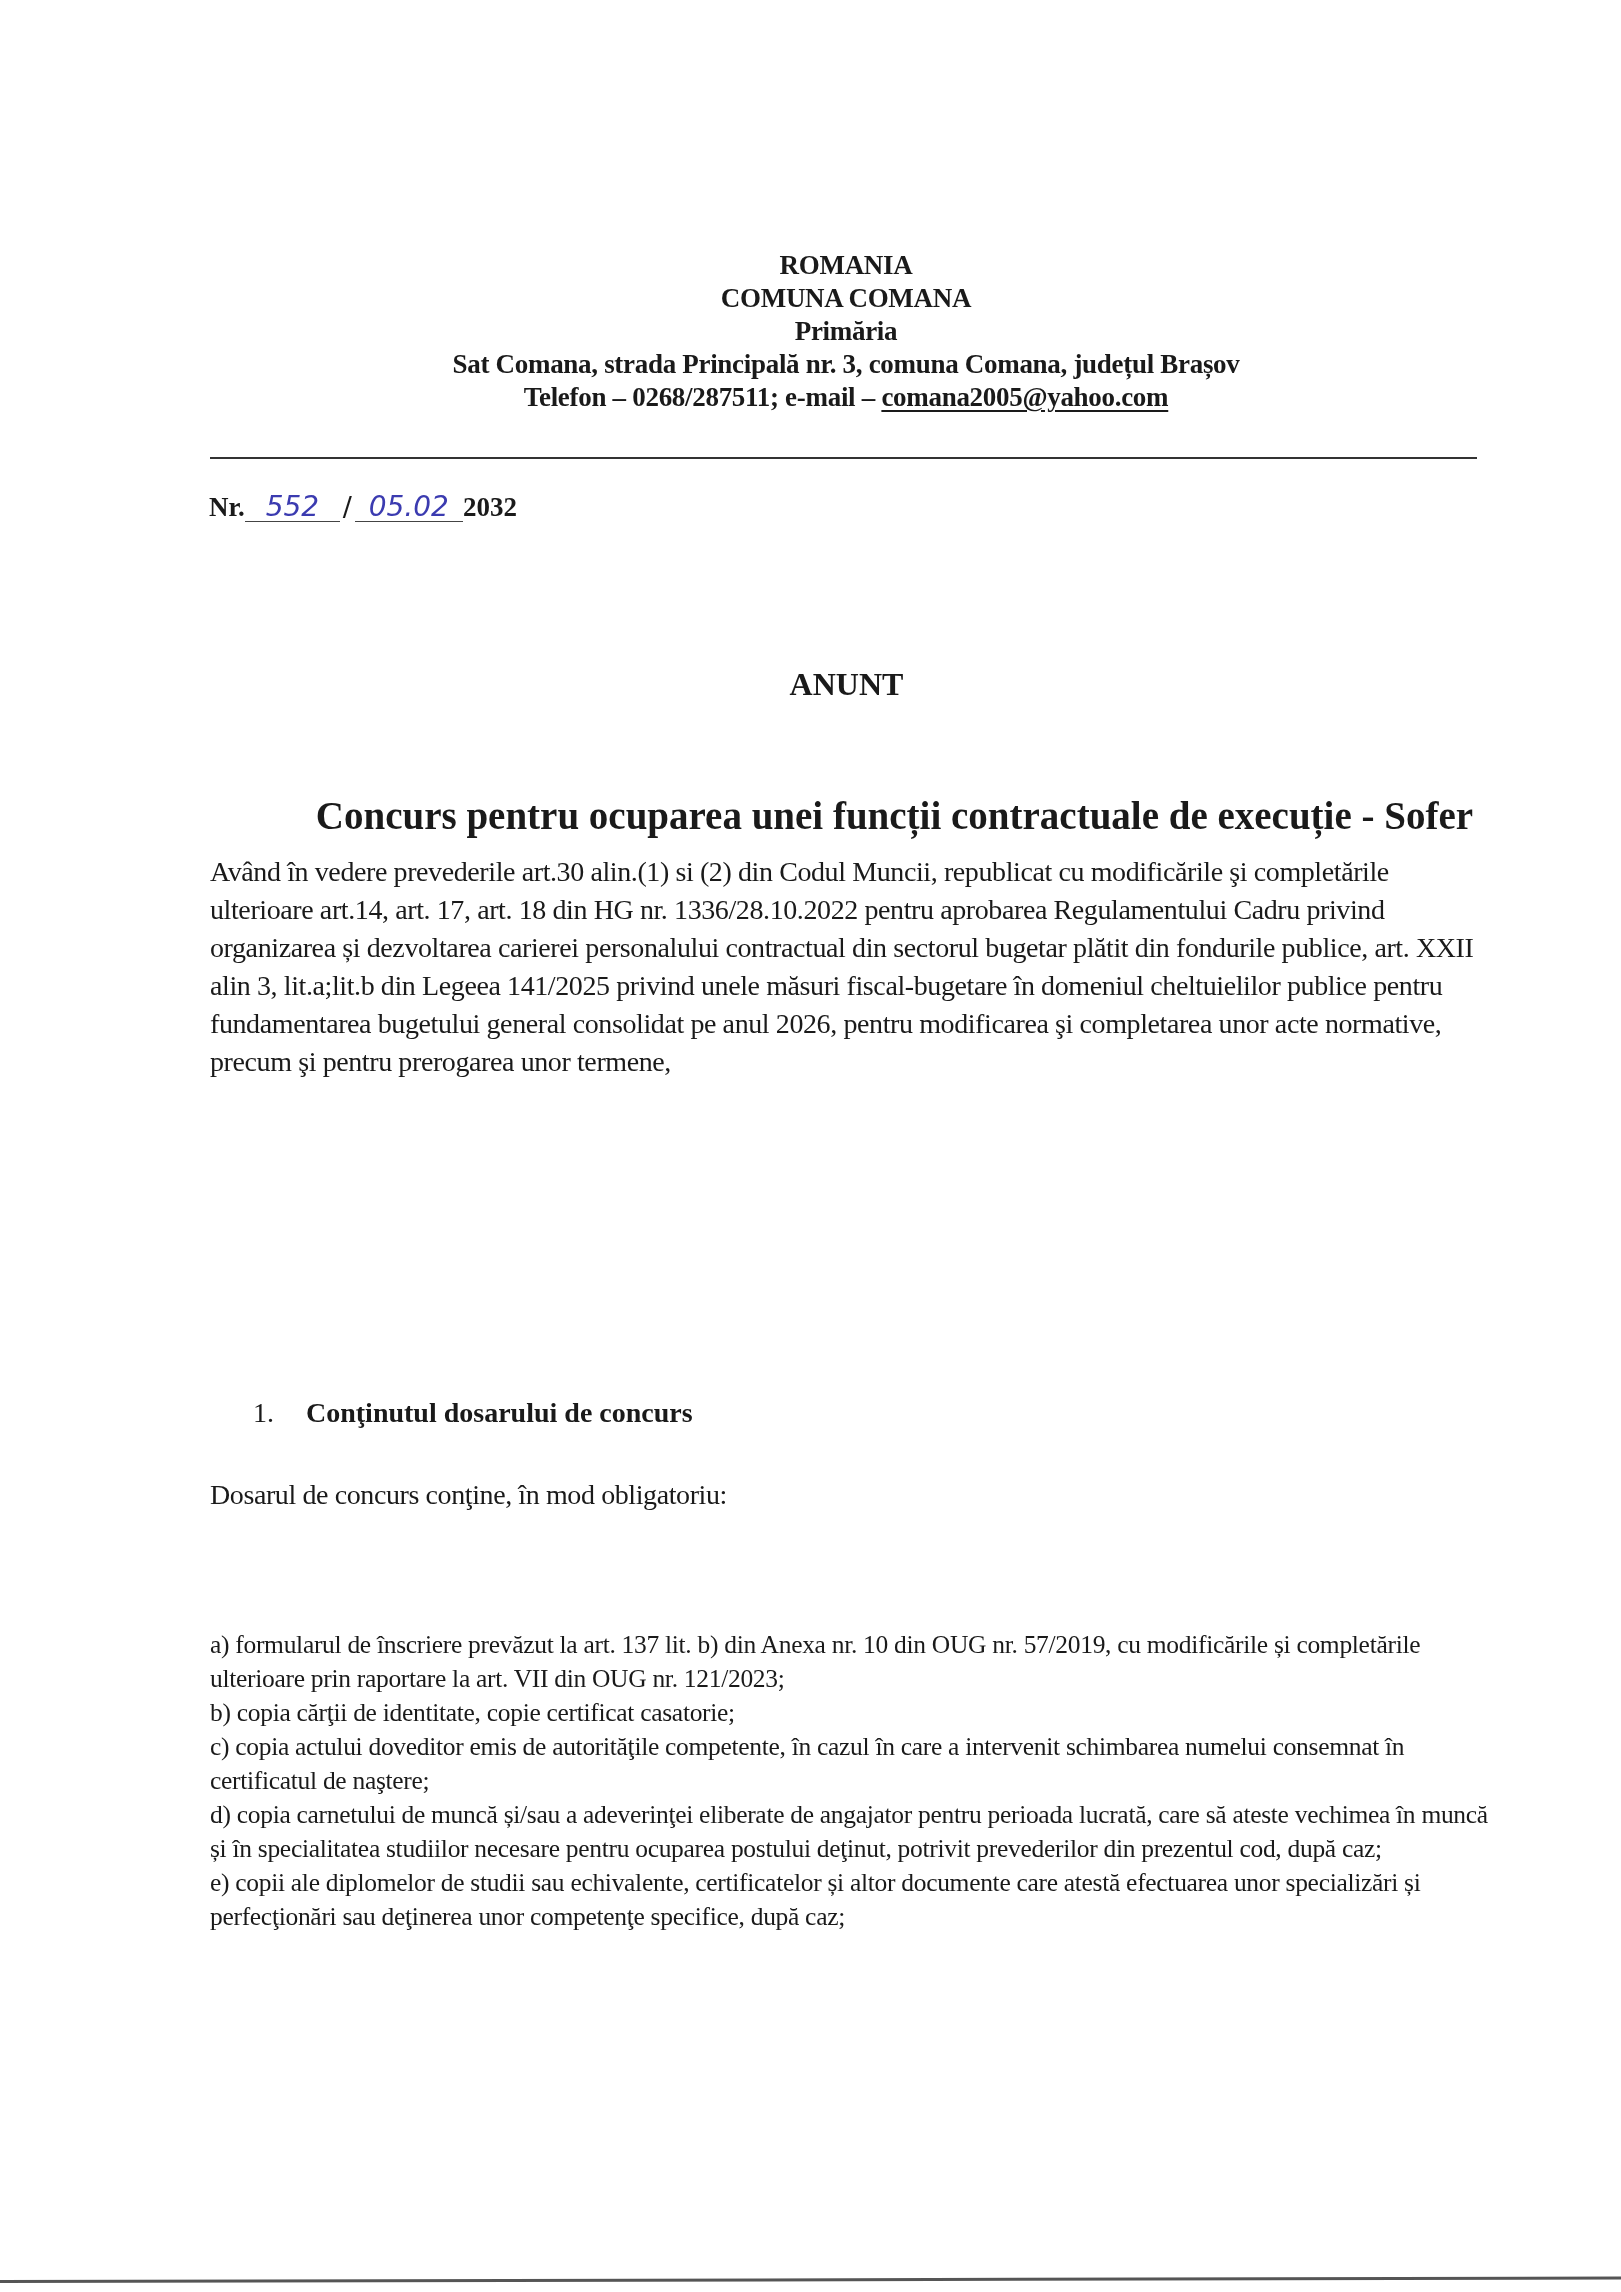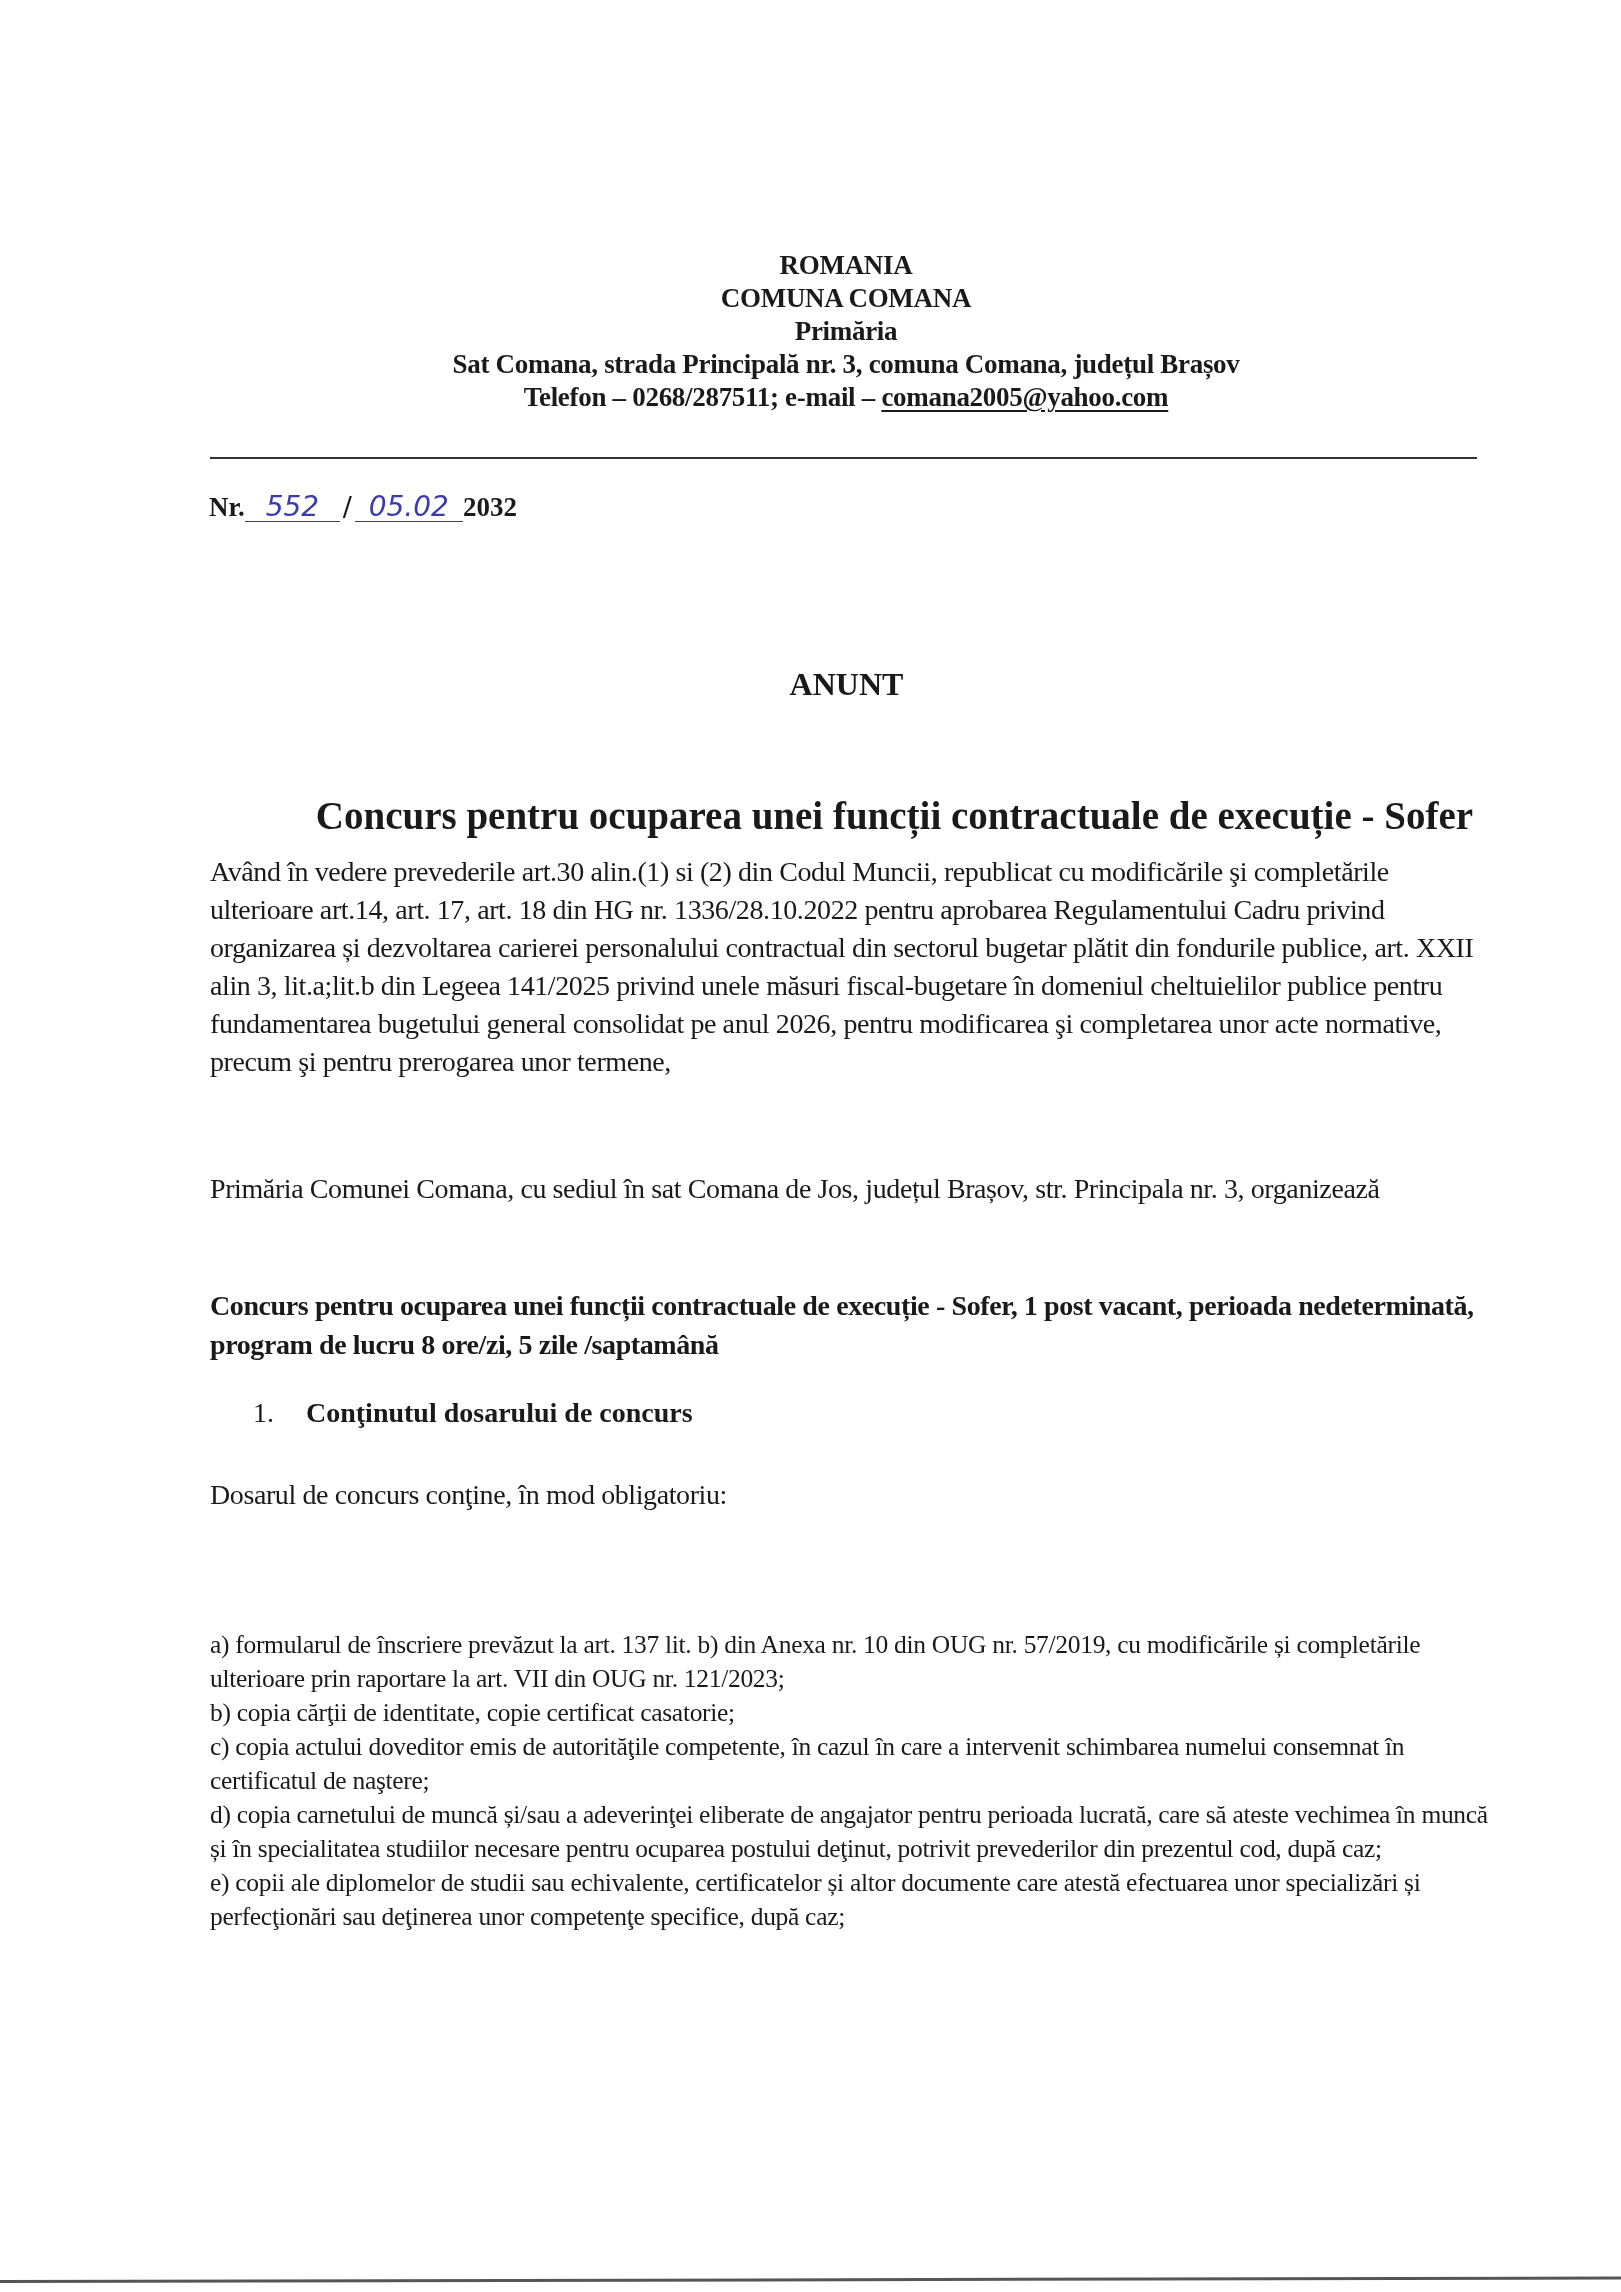--- a/index.html
+++ b/index.html
@@ -157,23 +157,21 @@
   <div class="docnr">
     <span>Nr.</span><span class="hand num">552</span><span class="sep">/</span><span class="hand date">05.02</span><span>2032</span>
   </div>
 
   <div class="title">ANUNT</div>
 
   <div class="subtitle">Concurs pentru ocuparea unei funcții contractuale de execuție - Sofer</div>
 
   <div class="body-text p1">Având în vedere prevederile art.30 alin.(1) si (2) din Codul Muncii, republicat cu modificările şi completările ulterioare art.14, art. 17, art. 18 din HG  nr. 1336/28.10.2022 pentru aprobarea Regulamentului Cadru privind organizarea și dezvoltarea carierei personalului contractual din sectorul bugetar plătit din fondurile publice, art. XXII alin 3, lit.a;lit.b din Legeea 141/2025 privind unele măsuri fiscal-bugetare în domeniul cheltuielilor publice pentru fundamentarea bugetului general consolidat pe anul 2026,  pentru modificarea şi completarea unor acte normative, precum şi pentru prerogarea unor termene,</div>
 
-  <div class="body-text p2">Primăria Comunei Comana,  cu sediul în sat Comana de Jos, județul Brașov, str. Principala nr. 3, organizează</div>
 
-  <div class="body-text p3">Concurs pentru ocuparea unei funcții contractuale de execuție - Sofer,  1 post vacant, perioada nedeterminată, program de lucru 8 ore/zi, 5 zile /saptamână</div>
 
   <div class="section-heading">
     <span class="num">1.</span><span>Conţinutul dosarului de concurs</span>
   </div>
 
   <div class="body-text p4">Dosarul de concurs conţine, în mod obligatoriu:</div>
 
   <div class="list">
     <p class="item">a) formularul de înscriere prevăzut la art. 137 lit. b) din Anexa nr. 10 din OUG nr. 57/2019, cu modificările și completările ulterioare prin raportare la art. VII din OUG nr. 121/2023;</p>
     <p class="item">b) copia cărţii de identitate, copie certificat casatorie;</p>

